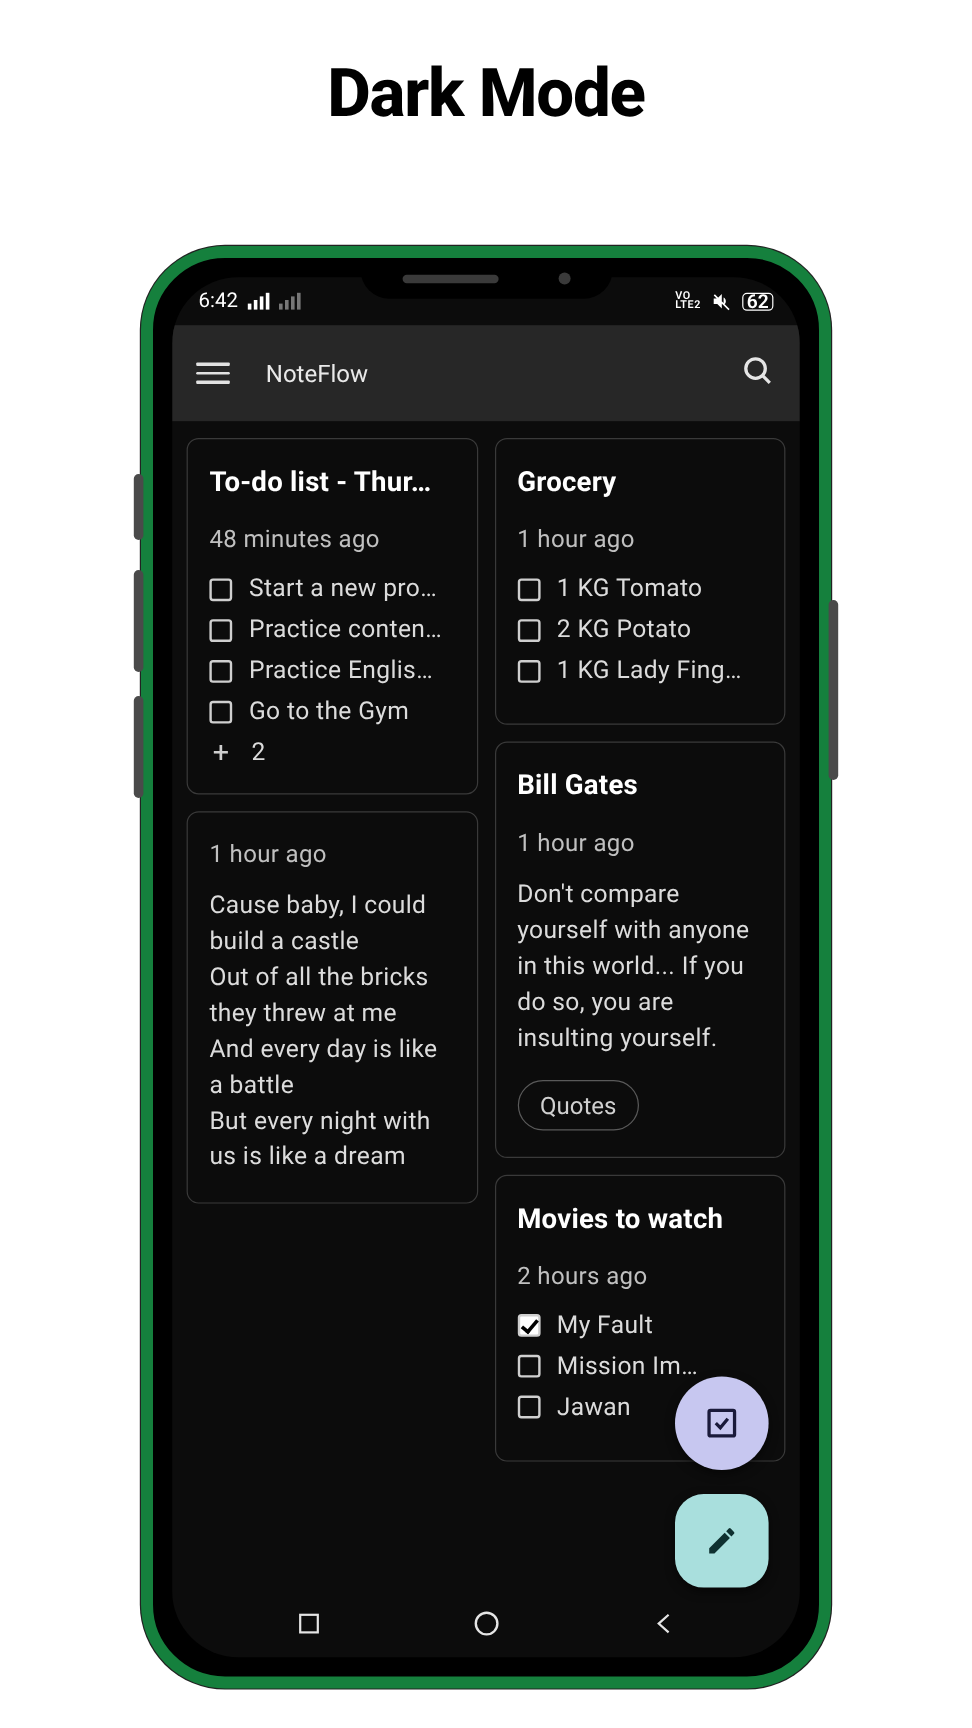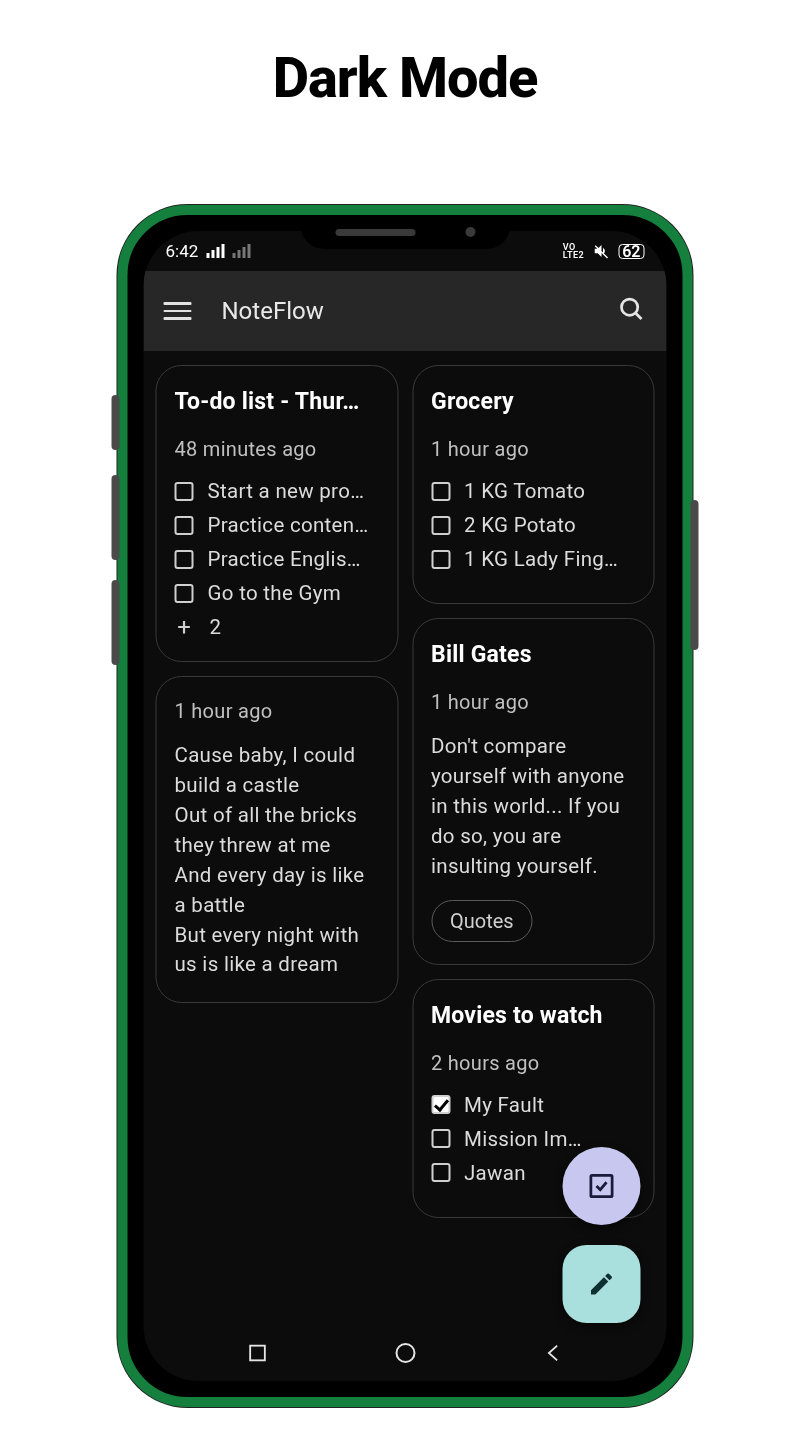--- a/index.html
+++ b/index.html
@@ -89,32 +89,32 @@
   
   .appbar {
     height: 80px;
     background:#272727;
     display:flex;
     align-items:center;
     padding:0 20px;
   }
   .hamburger{ width:28px; display:flex;flex-direction:column;gap:5px; cursor:pointer;}
   .hamburger span{height:2.5px;background:#e2e2e2;border-radius:1px;}
-  .app-title{ color:#e9e9e9; font-size:24px; margin-left:30px; font-weight:400; flex:1;}
+  .app-title{ color:#e9e9e9; font-size:20px; margin-left:30px; font-weight:400; flex:1;}
   .search-btn{ color:#e2e2e2; cursor:pointer;}
   
   .content {
     padding: 14px 12px;
     display:flex;
     gap:14px;
   }
   .col { flex:1; display:flex; flex-direction:column; gap:14px; }
   .card {
     border:1.5px solid #3a3a3a;
-    border-radius:26px;
+    border-radius:10px;
     padding:22px 18px 22px 18px;
     background:#0c0c0c;
   }
   .card-title{ color:#fff; font-size:23px; font-weight:700; margin-bottom:22px; letter-spacing:.2px; white-space:nowrap; overflow:hidden; text-overflow:ellipsis;}
   .card-time{ color:#c0c0c0; font-size:20px; margin-bottom:18px; letter-spacing:.3px;}
   .check-row{ display:flex; align-items:center; gap:14px; margin-bottom:10px;}
   .chk{ width:19px;height:19px;border:2px solid #cfcfcf;border-radius:3px;flex:none;position:relative;}
   .chk.checked{ background:#fff; }
   .chk.checked::after{ content:""; position:absolute; left:4px; top:0px; width:5px; height:11px; border:solid #000; border-width:0 3px 3px 0; transform:rotate(40deg);}
   .chk-label{ color:#dcdcdc; font-size:20.5px; letter-spacing:.3px; white-space:nowrap; overflow:hidden; text-overflow:ellipsis;}

